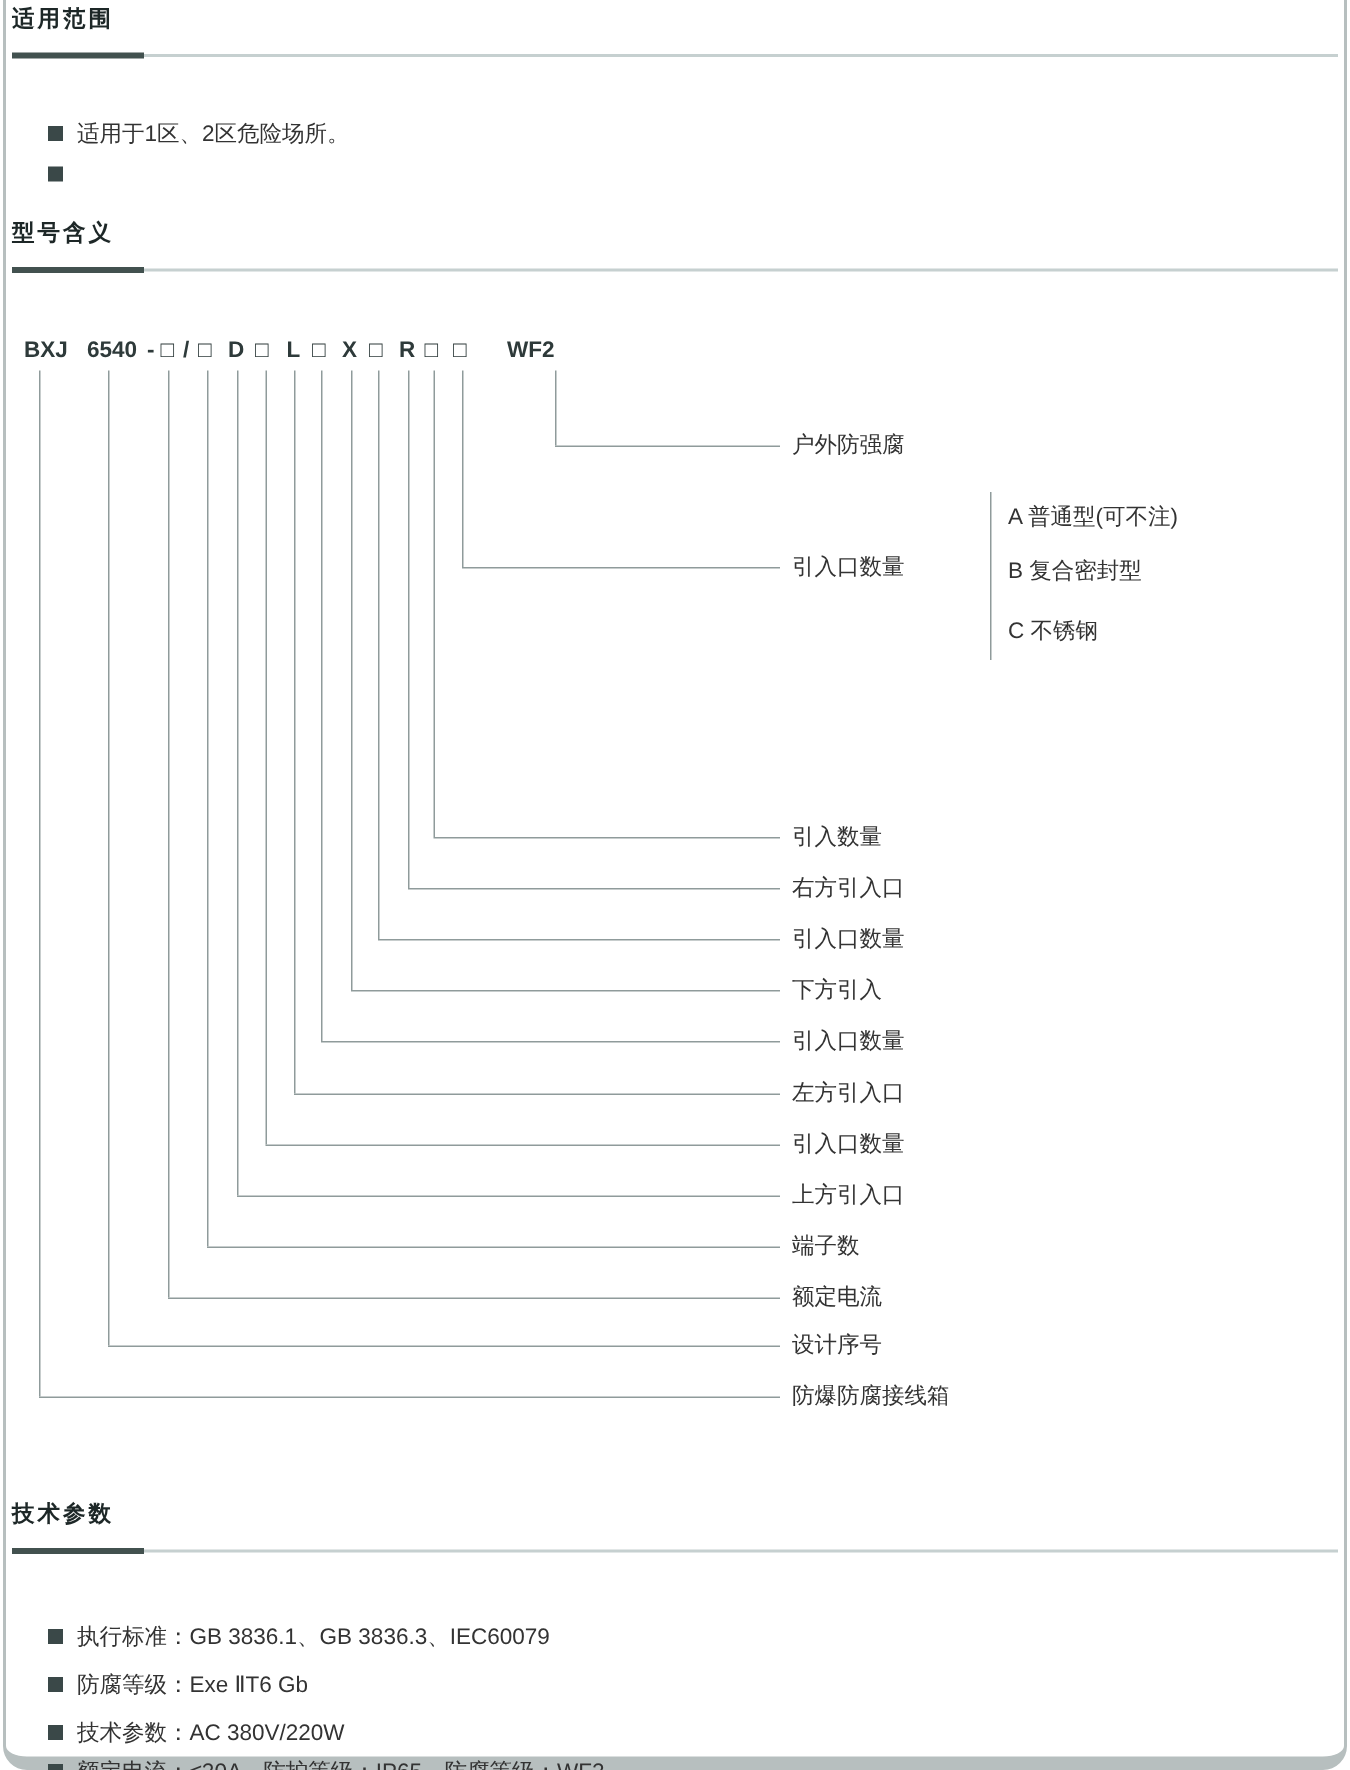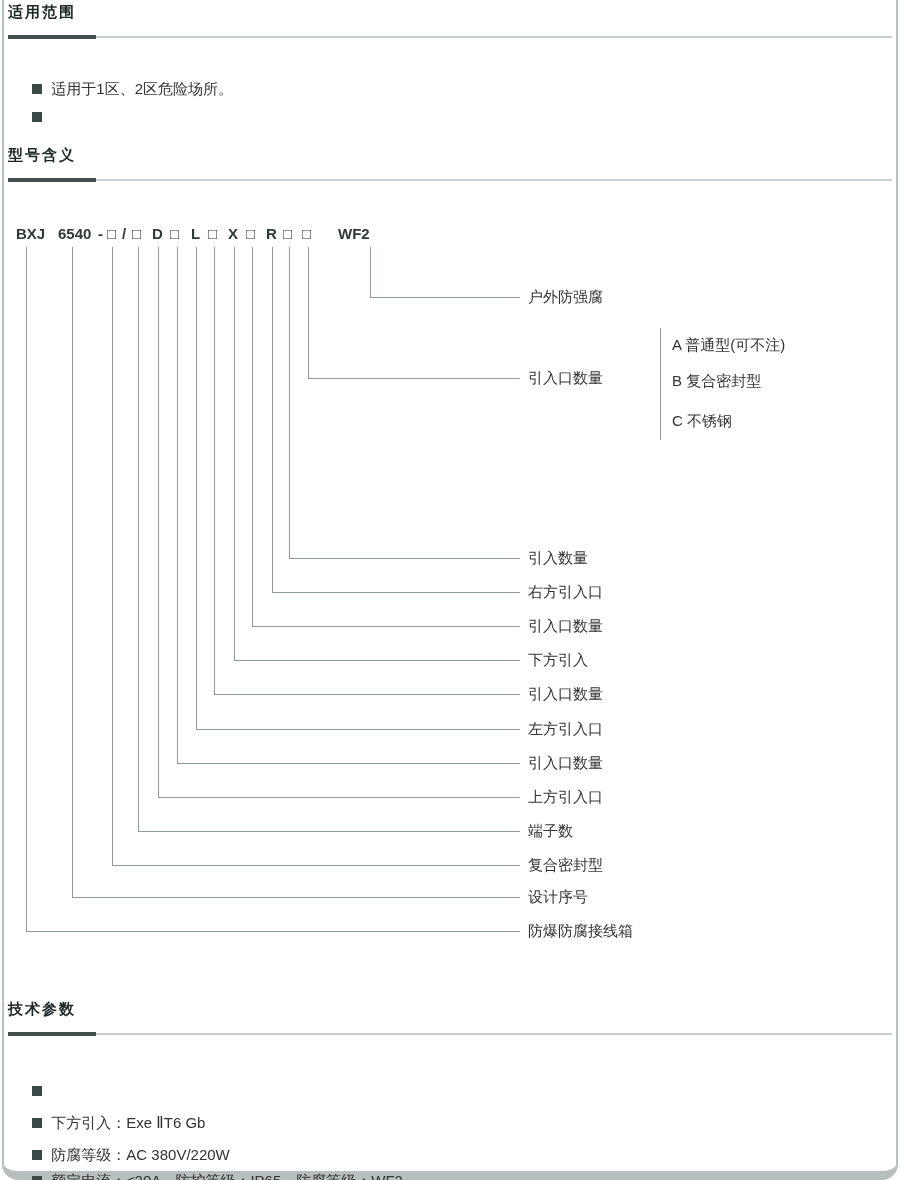--- a/index.html
+++ b/index.html
@@ -128,39 +128,39 @@
   <i class="vl" style="left:150px;top:22px;height:550px"></i>
   <i class="hl" style="left:150px;top:572px;width:362px"></i>
   <span class="lbl" style="top:572px">上方引入口</span>
 
   <i class="vl" style="left:130px;top:22px;height:584px"></i>
   <i class="hl" style="left:130px;top:606px;width:382px"></i>
   <span class="lbl" style="top:606px">端子数</span>
 
   <i class="vl" style="left:104px;top:22px;height:618px"></i>
   <i class="hl" style="left:104px;top:640px;width:408px"></i>
-  <span class="lbl" style="top:640px">复合密封型</span>
+  <span class="lbl" style="top:640px">额定电流</span>
 
   <i class="vl" style="left:64px;top:22px;height:650px"></i>
   <i class="hl" style="left:64px;top:672px;width:448px"></i>
   <span class="lbl" style="top:672px">设计序号</span>
 
   <i class="vl" style="left:18px;top:22px;height:684px"></i>
   <i class="hl" style="left:18px;top:706px;width:494px"></i>
   <span class="lbl" style="top:706px">防爆防腐接线箱</span>
 
 </div>
 
 <div class="sec-title" style="top:1000px">技术参数</div>
 <div class="rule" style="top:1033px"></div>
 
 <div class="bullet-line" style="top:1065px">
-  <span class="bullet-sq"></span>
+  <span class="bullet-sq"></span><span>执行标准：GB 3836.1、GB 3836.3、IEC60079</span>
 </div>
 <div class="bullet-line" style="top:1097px">
-  <span class="bullet-sq"></span><span>下方引入：Exe ⅡT6 Gb</span>
+  <span class="bullet-sq"></span><span>防腐等级：Exe ⅡT6 Gb</span>
 </div>
 <div class="bullet-line" style="top:1129px">
-  <span class="bullet-sq"></span><span>防腐等级：AC 380V/220W</span>
+  <span class="bullet-sq"></span><span>技术参数：AC 380V/220W</span>
 </div>
 <div class="bullet-line" style="top:1155px">
   <span class="bullet-sq"></span><span>额定电流：≤20A　防护等级：IP65　防腐等级：WF2</span>
 </div>
 
 </body></html>

